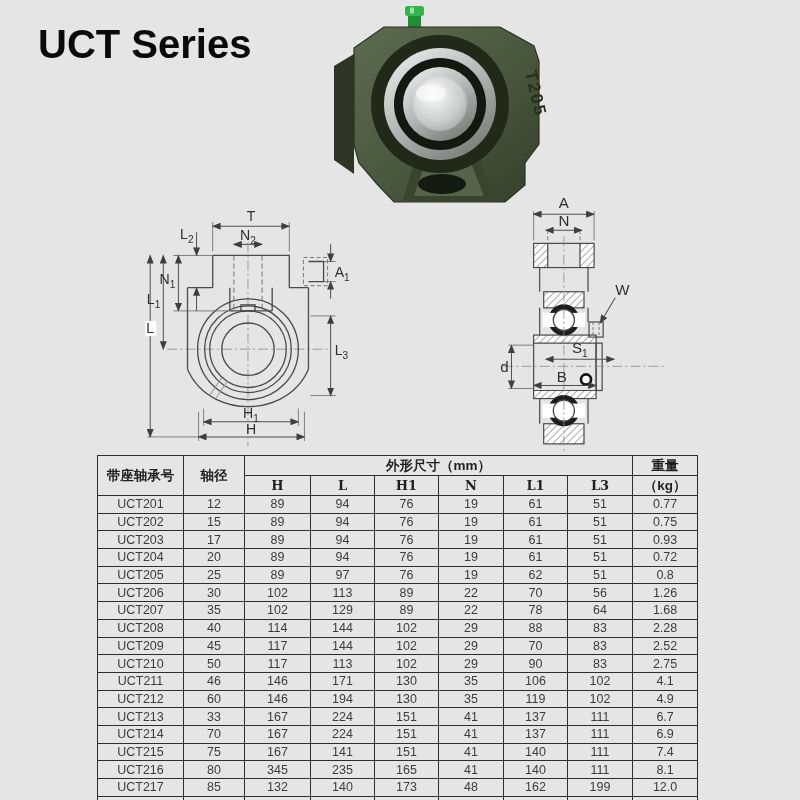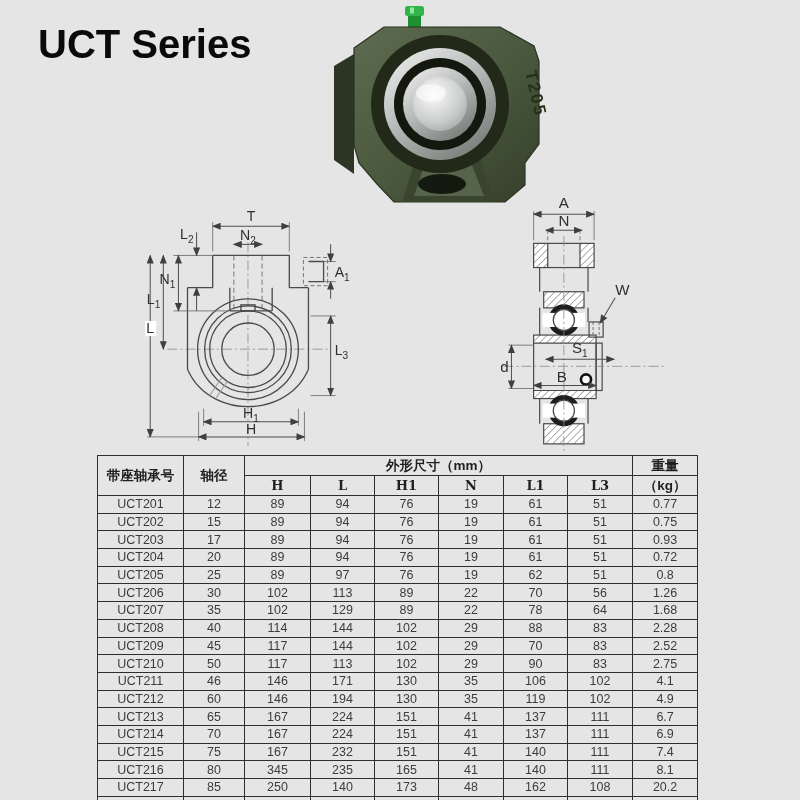--- a/index.html
+++ b/index.html
@@ -374,21 +374,21 @@
           <td>146</td>
           <td>194</td>
           <td>130</td>
           <td>35</td>
           <td>119</td>
           <td>102</td>
           <td>4.9</td>
         </tr>
         <tr>
           <td>UCT213</td>
-          <td>65</td>
+          <td>33</td>
           <td>167</td>
           <td>224</td>
           <td>151</td>
           <td>41</td>
           <td>137</td>
           <td>111</td>
           <td>6.7</td>
         </tr>
         <tr>
           <td>UCT214</td>
@@ -398,48 +398,48 @@
           <td>151</td>
           <td>41</td>
           <td>137</td>
           <td>111</td>
           <td>6.9</td>
         </tr>
         <tr>
           <td>UCT215</td>
           <td>75</td>
           <td>167</td>
-          <td>232</td>
+          <td>141</td>
           <td>151</td>
           <td>41</td>
           <td>140</td>
           <td>111</td>
           <td>7.4</td>
         </tr>
         <tr>
           <td>UCT216</td>
           <td>80</td>
           <td>345</td>
           <td>235</td>
           <td>165</td>
           <td>41</td>
           <td>140</td>
           <td>111</td>
           <td>8.1</td>
         </tr>
         <tr>
           <td>UCT217</td>
           <td>85</td>
-          <td>250</td>
+          <td>132</td>
           <td>140</td>
           <td>173</td>
           <td>48</td>
           <td>162</td>
-          <td>108</td>
-          <td>20.2</td>
+          <td>199</td>
+          <td>12.0</td>
         </tr>
         <tr>
           <td>UCT218</td>
           <td>90</td>
           <td>215</td>
           <td>275</td>
           <td>190</td>
           <td>48</td>
           <td>170</td>
           <td>130</td>

